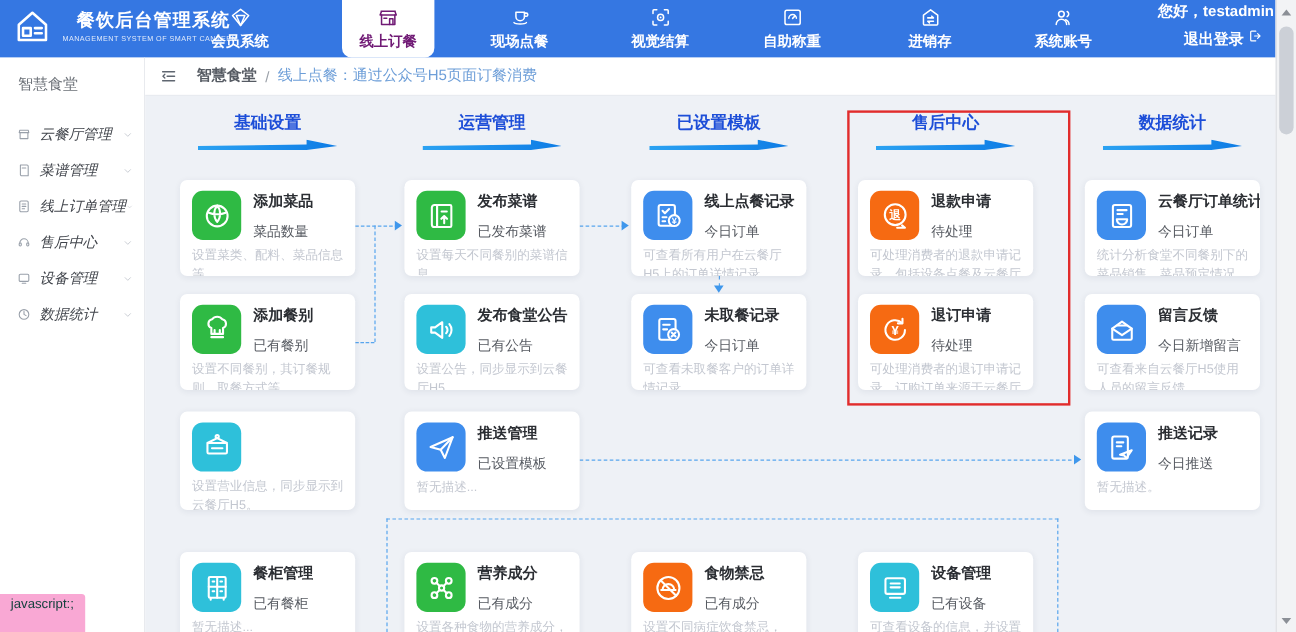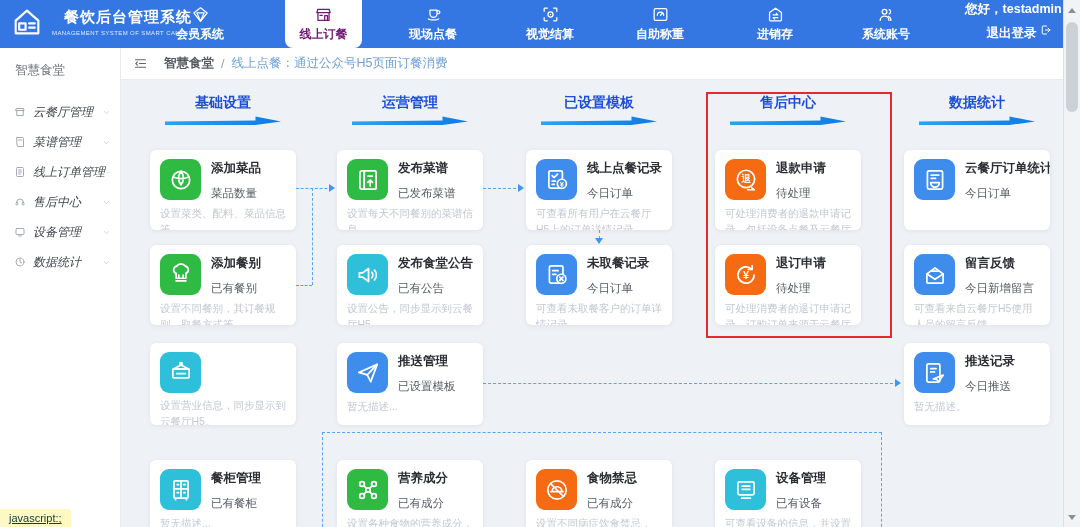--- a/index.html
+++ b/index.html
@@ -76,22 +76,22 @@
 
   
   #scrollbar { position:absolute; right:0; top:0; width:17px; height:527px; background:#f2f3f5; border-left:1px solid #dddfe3; }
   .sb-btn { position:absolute; left:0; width:16px; height:16px; display:flex; align-items:center; justify-content:center; }
   .sb-up { top:2px; } .sb-down { bottom:2px; }
   .tri-up { width:0;height:0;border:4px solid transparent;border-bottom:5px solid #8b8f96; margin-top:-4px;}
   .tri-down { width:0;height:0;border:4px solid transparent;border-top:5px solid #8b8f96; margin-bottom:-4px;}
   .sb-thumb { position:absolute; left:2px; top:22px; width:12px; height:90px; background:#ccd0d7; border-radius:6px; }
 
   
-  #status-tip { position:absolute; left:0; bottom:0; height:18px; background:#fef9c3; color:#14403d;
-                font-size:11px; line-height:18px; padding:0 9px; border-radius:0 3px 0 0;text-decoration:underline; }
+  #status-tip { position:absolute; left:0; bottom:0; height:32px; background:#f9a8d4; color:#14403d;
+                font-size:11px; line-height:18px; padding:0 9px; border-radius:0 3px 0 0; }
 </style>
 </head>
 <body>
 
 <div id="page">
 
   <div id="topbar">
     <div class="brand">
       <svg viewBox="0 0 24 24" style="stroke:#fff;fill:none;stroke-width:1.5;stroke-linecap:round;stroke-linejoin:round">
         <path d="M4 11L12 4l8 7v9H4z"></path>
@@ -463,20 +463,21 @@
               <rect x="5" y="3.5" width="14" height="17" rx="1.5"></rect>
               <path d="M8.5 7.5h7M8.5 10.5h4"></path>
               <path d="M8 14.5h8a4 4 0 0 1-8 0z"></path>
             </svg>
         </div>
         <div class="chead">
           <div class="t">云餐厅订单统计</div>
           <div class="s">今日订单</div>
         </div>
       </div>
+      <div class="cdesc">统计分析食堂不同餐别下的菜品销售、菜品预定情况。</div>
     </div>
     <div class="card p-c5 p-r2">
       <div class="ct">
         <div class="cicon blue">
           <svg viewBox="0 0 24 24">
               <path d="M4.5 11L12 5.5 19.5 11v7.5a1 1 0 0 1-1 1h-13a1 1 0 0 1-1-1z"></path>
               <path d="M4.5 11l7.5 5 7.5-5M8.5 8.5h7"></path>
             </svg>
         </div>
         <div class="chead">

